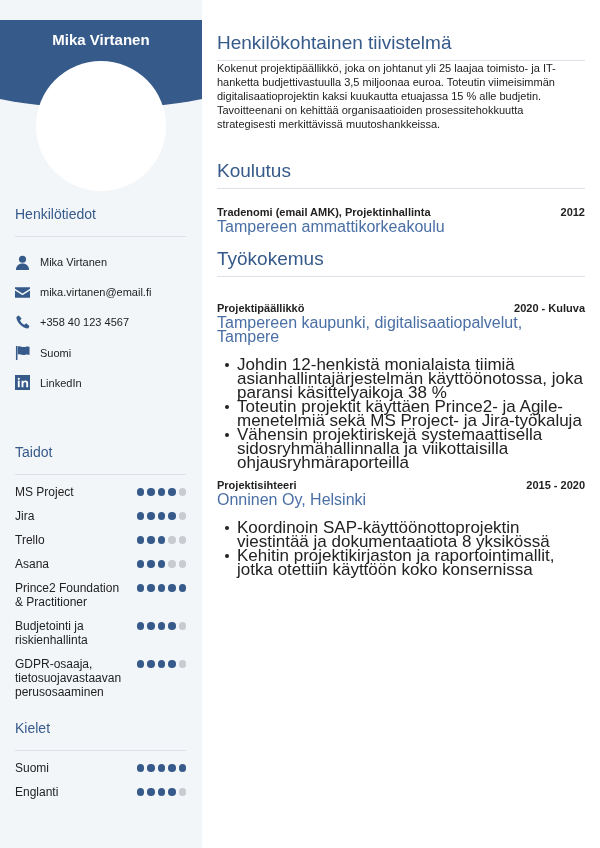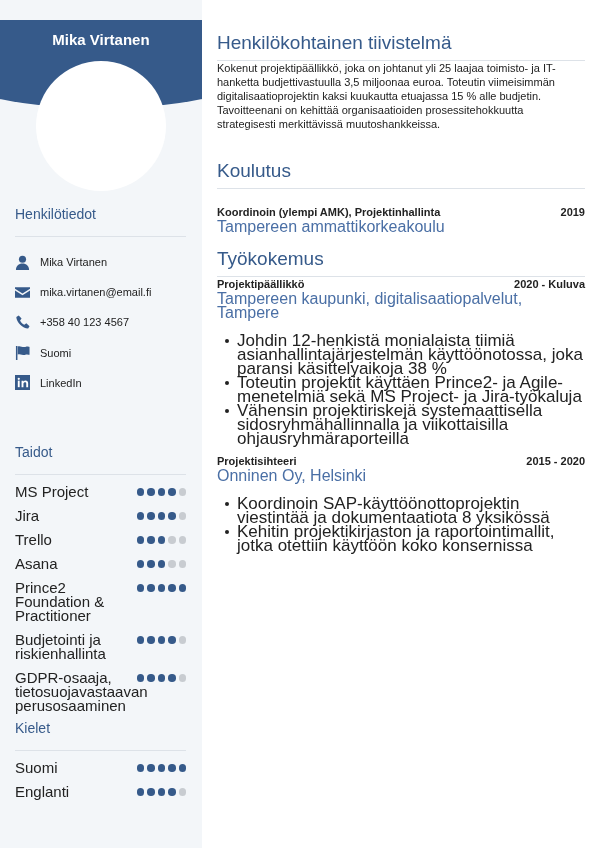--- a/index.html
+++ b/index.html
@@ -13,21 +13,21 @@
 
   .side-section { position: absolute; left: 15px; width: 171px; }
   .side-title { font-size: 14px; color: #365a8a; padding-bottom: 14px; border-bottom: 1px solid #dde2e8; }
 
   .contact-list { margin-top: 10px; }
   .contact-item { display: flex; align-items: center; height: 30.2px; font-size: 11px; color: #222; }
   .contact-icon { width: 15px; height: 15px; margin-right: 10px; display: inline-flex; align-items: center; justify-content: center; }
   .contact-icon svg { width: 15px; height: 15px; fill: #365a8a; }
 
   .skill-list { margin-top: 10px; }
-  .skill-row { display: flex; justify-content: space-between; align-items: flex-start; font-size: 15px; line-height: 14px; color: #222; margin-bottom: 10px; }
+  .skill-row { display: flex; justify-content: space-between; align-items: flex-start; font-size: 12px; line-height: 14px; color: #222; margin-bottom: 10px; }
   .skill-name { width: 112px; }
   .dots { display: flex; gap: 3px; padding-top: 3px; }
   .dot { width: 7.5px; height: 7.5px; border-radius: 50%; background: #365a8a; }
   .dot.off { background: #c8ccd1; }
 
   .main { position: absolute; left: 217px; top: 0; width: 368px; }
   .main-title { font-size: 19px; color: #365a8a; padding-bottom: 6px; border-bottom: 1px solid #dde2e8; }
   .summary { font-size: 11px; line-height: 14px; color: #222; }
   .entry-head { display: flex; justify-content: space-between; font-size: 11px; font-weight: bold; color: #222; line-height: 14px; }
   .entry-sub { font-size: 16px; color: #4a6fa5; line-height: 14px; margin-top: 1px; }
@@ -199,31 +199,31 @@
 <main class="main">
   <section style="position:absolute; top:32px; width:368px;">
     <div class="main-title">Henkilökohtainen tiivistelmä</div>
     <p class="summary">Kokenut projektipäällikkö, joka on johtanut yli 25 laajaa toimisto- ja IT-hanketta budjettivastuulla 3,5 miljoonaa euroa. Toteutin viimeisimmän digitalisaatioprojektin kaksi kuukautta etuajassa 15 % alle budjetin. Tavoitteenani on kehittää organisaatioiden prosessitehokkuutta strategisesti merkittävissä muutoshankkeissa.</p>
   </section>
 
   <section style="position:absolute; top:160px; width:368px;">
     <div class="main-title">Koulutus</div>
     <div style="margin-top:16px;">
       <div class="entry-head">
-        <span>Koordinoin (ylempi AMK), Projektinhallinta</span>
-        <span>2019</span>
+        <span>Tradenomi (email AMK), Projektinhallinta</span>
+        <span>2012</span>
       </div>
       <div class="entry-sub">Tampereen ammattikorkeakoulu</div>
     </div>
   </section>
 
   <section style="position:absolute; top:248px; width:368px;">
     <div class="main-title">Työkokemus</div>
 
-    <div style="margin-top:0;">
+    <div style="margin-top:24px;">
       <div class="entry-head">
         <span>Projektipäällikkö</span>
         <span>2020 - Kuluva</span>
       </div>
       <div class="entry-sub">Tampereen kaupunki, digitalisaatiopalvelut, Tampere</div>
       <ul class="bullets">
         <li>Johdin 12-henkistä monialaista tiimiä asianhallintajärjestelmän käyttöönotossa, joka paransi käsittelyaikoja 38 %</li>
         <li>Toteutin projektit käyttäen Prince2- ja Agile-menetelmiä sekä MS Project- ja Jira-työkaluja</li>
         <li>Vähensin projektiriskejä systemaattisella sidosryhmähallinnalla ja viikottaisilla ohjausryhmäraporteilla</li>
       </ul>

